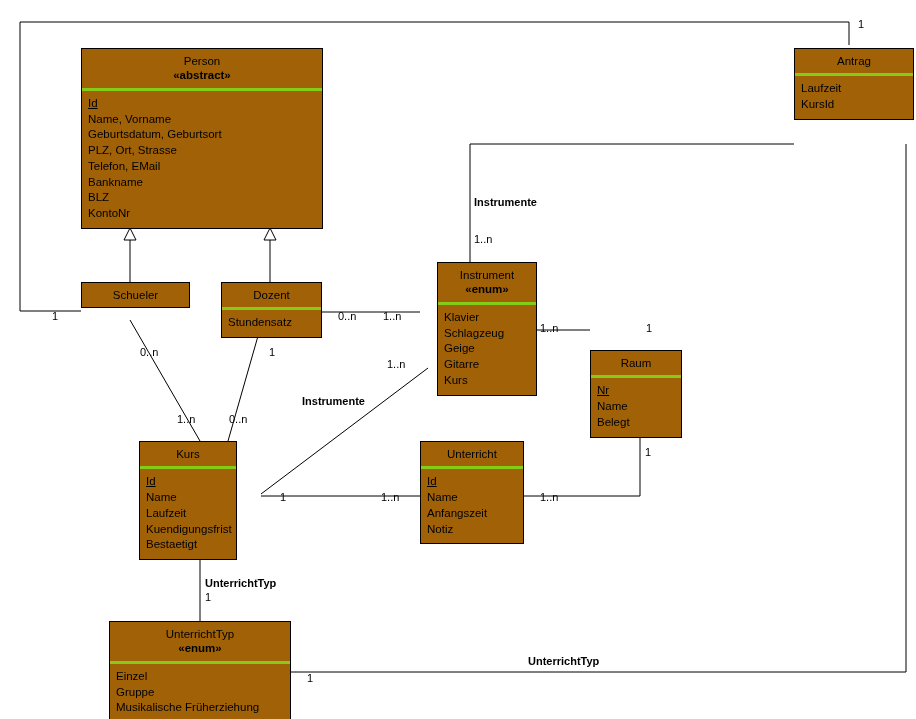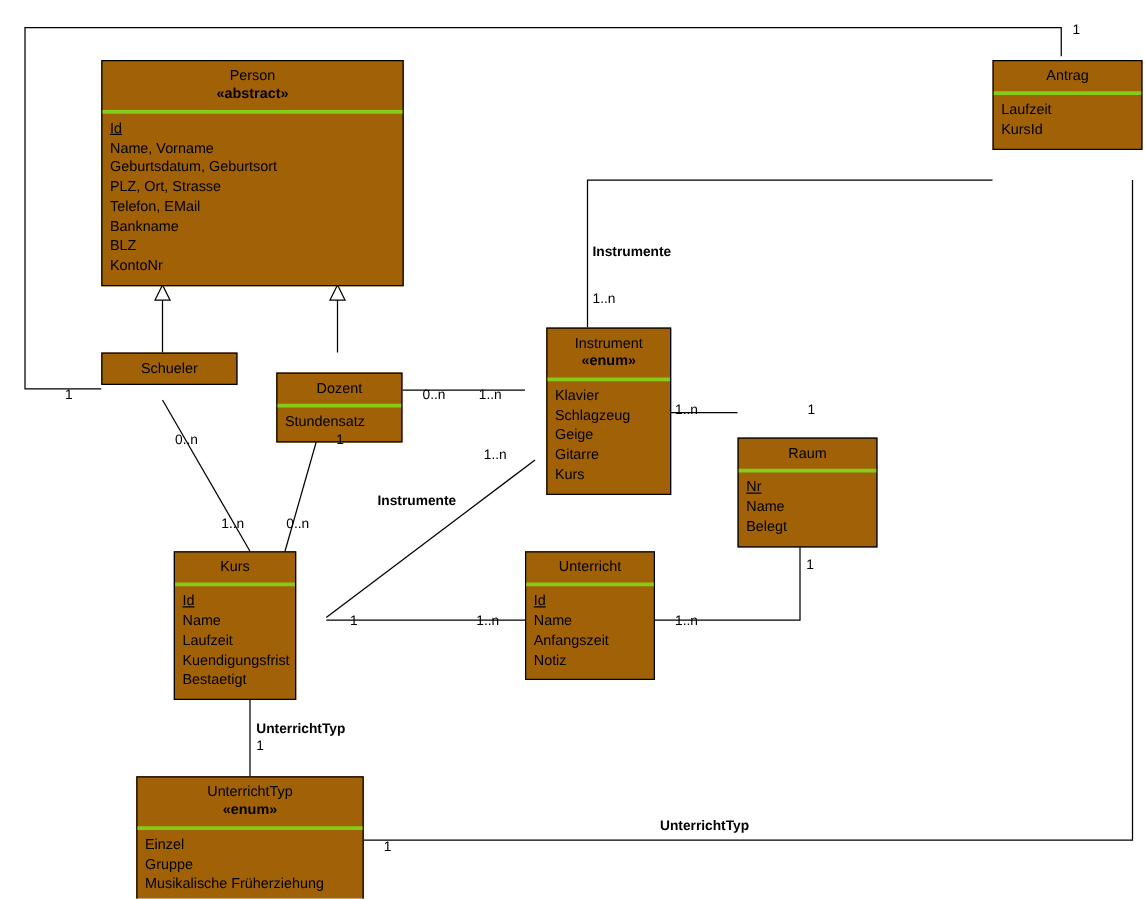--- a/index.html
+++ b/index.html
@@ -131,21 +131,21 @@
       <span class="attr">KursId</span>
     </div>
   </div>
 
   <div class="uml-class" style="left:81px; top:282px; width:109px;">
     <div class="uml-header">
       <span class="cls-name">Schueler</span>
     </div>
   </div>
 
-  <div class="uml-class" style="left:221px; top:282px; width:101px;margin-top:16px;">
+  <div class="uml-class" style="left:221px; top:282px; width:101px;">
     <div class="uml-header">
       <span class="cls-name">Dozent</span>
     </div>
     <div class="uml-body">
       <span class="attr">Stundensatz</span>
     </div>
   </div>
 
   <div class="uml-class" style="left:420px; top:262px; width:100px;margin-left:17px;">
     <div class="uml-header">
@@ -154,21 +154,21 @@
     </div>
     <div class="uml-body">
       <span class="attr">Klavier</span>
       <span class="attr">Schlagzeug</span>
       <span class="attr">Geige</span>
       <span class="attr">Gitarre</span>
       <span class="attr">Kurs</span>
     </div>
   </div>
 
-  <div class="uml-class" style="left:590px; top:350px; width:112px;">
+  <div class="uml-class" style="left:590px; top:350px; width:92px;">
     <div class="uml-header">
       <span class="cls-name">Raum</span>
     </div>
     <div class="uml-body">
       <span class="attr key">Nr</span>
       <span class="attr">Name</span>
       <span class="attr">Belegt</span>
     </div>
   </div>
 

